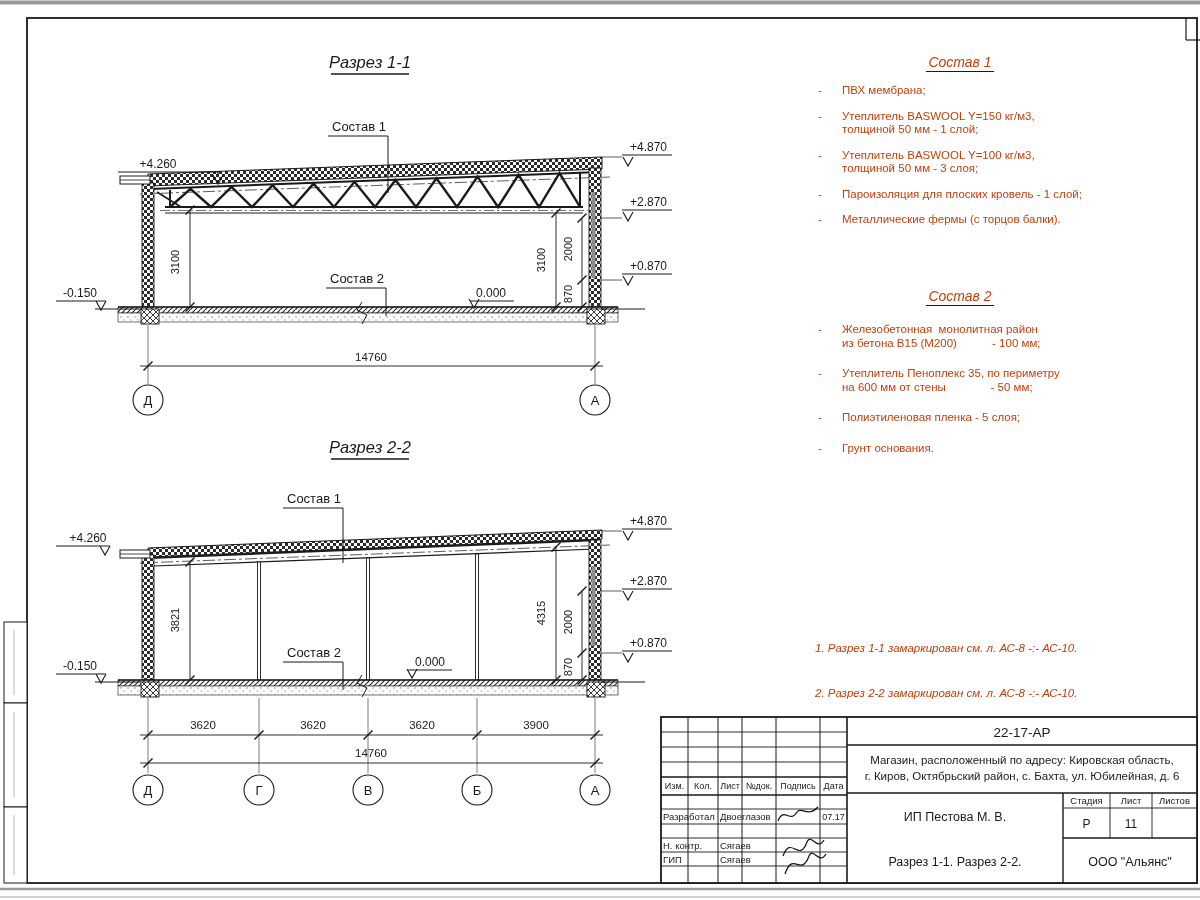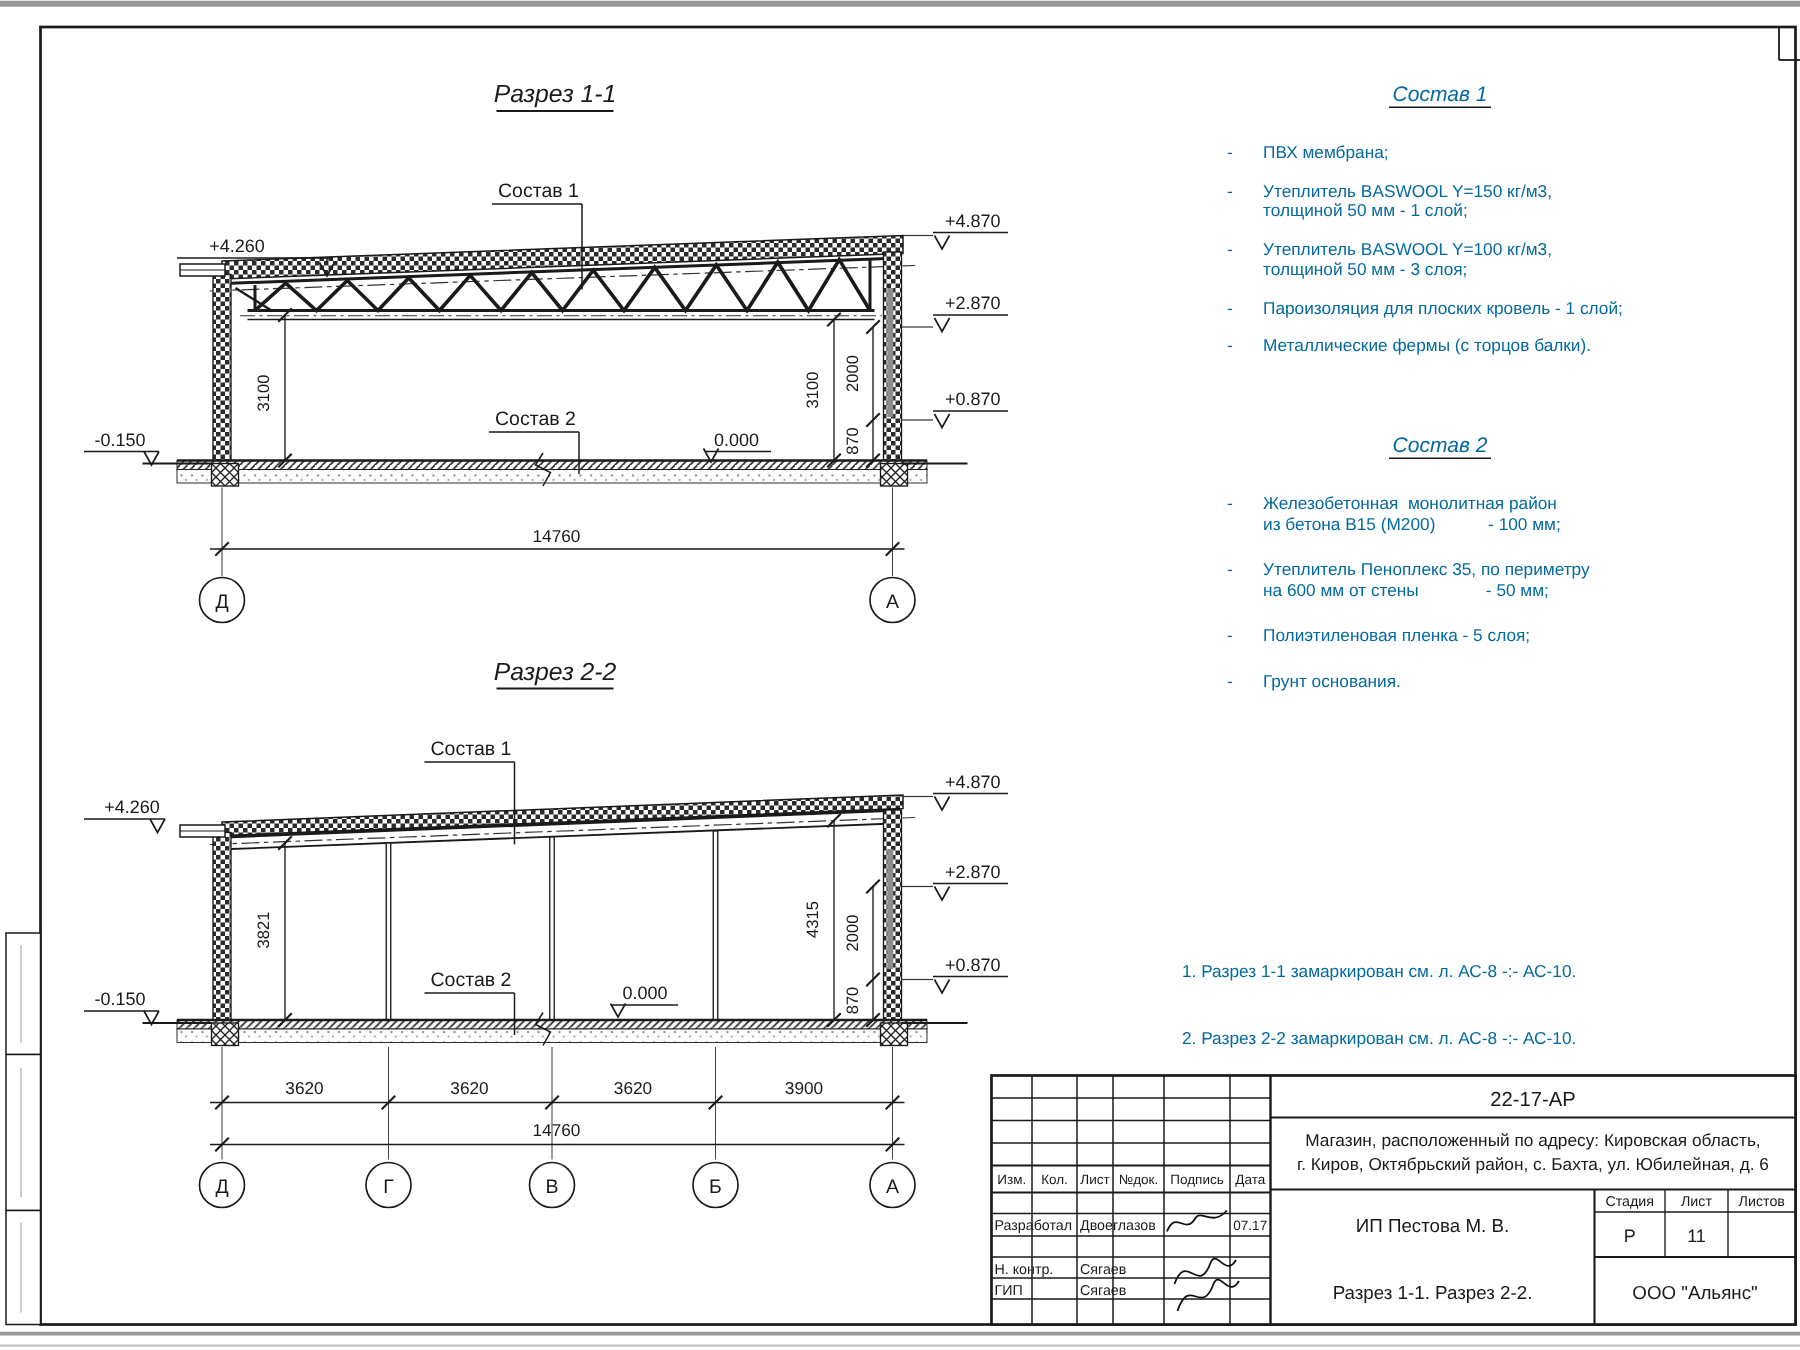--- a/index.html
+++ b/index.html
@@ -1,25 +1,25 @@
 <!DOCTYPE html>
 <html><head>
 <meta charset="utf-8">
 <style>
   html,body{margin:0;padding:0;background:#fff;}
   .sheet{position:relative;width:1200px;height:900px;background:#fff;overflow:hidden;
-         font-family:"Liberation Sans","DejaVu Sans",sans-serif;color:#0369a1;}
+         font-family:"Liberation Sans","DejaVu Sans",sans-serif;color:#c2410c;}
   svg{position:absolute;left:0;top:0;}
   svg text{font-family:"Liberation Sans","DejaVu Sans",sans-serif;fill:#1a1a1a;}
   .overlay{position:absolute;z-index:2;}
   
   .sostav{width:344px;}
   .sostav .hdr{text-align:center;font-size:14px;font-style:italic;}
   .sostav .hdr span{display:inline-block;border-bottom:1.2px solid #1a1a1a;padding:0 2px 1px 2px;}
-  .sostav .items{margin-top:24px;}
+  .sostav .items{margin-top:12px;}
   .sostav .li{position:relative;padding-left:54px;font-size:11.5px;line-height:13.5px;margin-top:12px;}
   .sostav .li:first-child{margin-top:0;}
   .sostav .li::before{content:"-";position:absolute;left:30px;top:0;}
   .sostav .li div{white-space:pre;}
   .sostav.wide .li{margin-top:17px;}
   
   .notes{font-size:11.5px;line-height:15px;white-space:pre;}
 </style>
 </head>
 <body>
@@ -405,18 +405,18 @@
         </div>
     <div class="li">
           <div>Полиэтиленовая пленка - 5 слоя;</div>
         </div>
     <div class="li">
           <div>Грунт основания.</div>
         </div>
   </div>
 </div>
 
-<div class="overlay notes" style="left:788px;top:611px;">
+<div class="overlay notes" style="left:815px;top:611px;font-style:italic;">
   <div>1. Разрез 1-1 замаркирован см. л. АС-8 -:- АС-10.</div>
   <div>2. Разрез 2-2 замаркирован см. л. АС-8 -:- АС-10.</div>
 </div>
 
 </div>
 
 </body></html>

